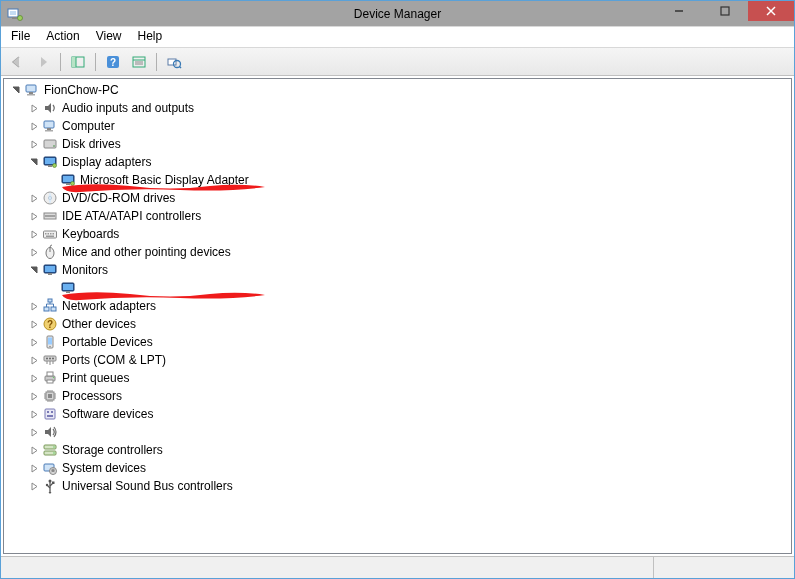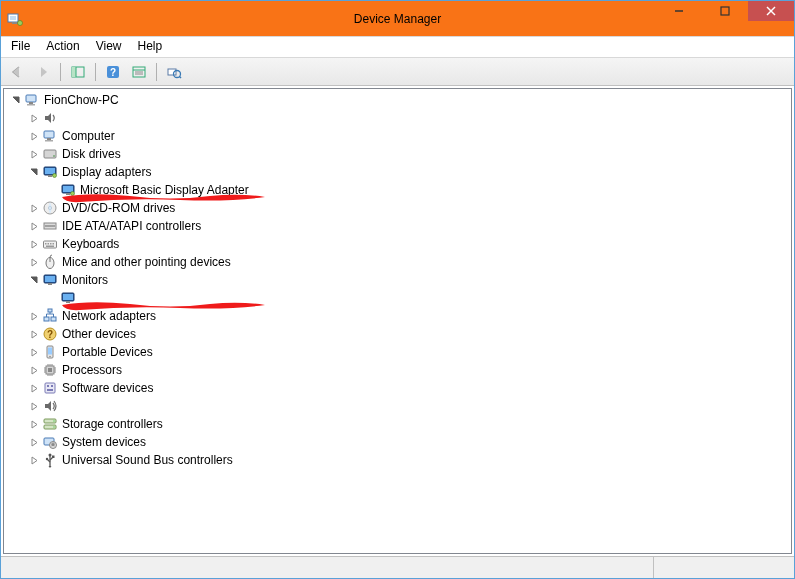--- a/index.html
+++ b/index.html
@@ -10,22 +10,22 @@
     color: #000;
     width: 795px;
     height: 579px;
     border: 1px solid #5aa1d8;
     display: flex;
     flex-direction: column;
   }
 
   
   .titlebar {
-    height: 36px;
-    background: #f97316;
+    height: 26px;
+    background: #a3a3a3;
     display: flex;
     align-items: center;
     padding: 0 0 0 6px;
     border-bottom: 1px solid #d8d8d8;
   }
   .titlebar .app-icon {
     width: 16px; height: 16px;
     margin-right: 4px;
     display: inline-flex;
     align-items: center; justify-content: center;
@@ -254,20 +254,21 @@
         <svg width="9" height="9">
           <path d="M2 1 L7 4.5 L2 8 Z" fill="none" stroke="#888" stroke-width="1"></path>
         </svg>
       </span>
     <span class="node-icon">
         <svg width="16" height="16" viewBox="0 0 16 16">
           <path d="M3 6 L6 6 L9 3 L9 13 L6 10 L3 10 Z" fill="#6a6a6a"></path>
           <path d="M11 5 Q13.5 8 11 11" fill="none" stroke="#6a6a6a" stroke-width="1.2"></path>
         </svg>
       </span>
+    <span class="node-label">Audio inputs and outputs</span>
   </div>
     <div class="tree-node indent-1">
     <span class="expander">
         <svg width="9" height="9">
           <path d="M2 1 L7 4.5 L2 8 Z" fill="none" stroke="#888" stroke-width="1"></path>
         </svg>
       </span>
     <span class="node-icon">
         <svg width="16" height="16" viewBox="0 0 16 16">
           <rect x="2" y="3" width="10" height="7" rx="1" fill="#cfe3f7" stroke="#4a7ab5"></rect>
@@ -456,20 +457,53 @@
         </svg>
       </span>
     <span class="node-icon">
         <svg width="16" height="16" viewBox="0 0 16 16">
           <rect x="5" y="2" width="6" height="12" rx="1" fill="#e8e8e8" stroke="#888"></rect>
           <rect x="6" y="3.5" width="4" height="7" fill="#9cf"></rect>
           <circle cx="8" cy="12.5" r="0.8" fill="#888"></circle>
         </svg>
       </span>
     <span class="node-label">Portable Devices</span>
+  </div>
+    <div class="tree-node indent-1">
+    <span class="expander">
+        <svg width="9" height="9">
+          <path d="M2 1 L7 4.5 L2 8 Z" fill="none" stroke="#888" stroke-width="1"></path>
+        </svg>
+      </span>
+    <span class="node-icon">
+        <svg width="16" height="16" viewBox="0 0 16 16">
+          <rect x="2" y="4" width="12" height="5" rx="1" fill="#d5d5d5" stroke="#888"></rect>
+          <circle cx="5" cy="6.5" r="1" fill="#666"></circle>
+          <circle cx="8" cy="6.5" r="1" fill="#666"></circle>
+          <circle cx="11" cy="6.5" r="1" fill="#666"></circle>
+          <path d="M5 9 L5 12 M8 9 L8 13 M11 9 L11 12" stroke="#888" stroke-width="1"></path>
+        </svg>
+      </span>
+    <span class="node-label">Ports (COM &amp; LPT)</span>
+  </div>
+    <div class="tree-node indent-1">
+    <span class="expander">
+        <svg width="9" height="9">
+          <path d="M2 1 L7 4.5 L2 8 Z" fill="none" stroke="#888" stroke-width="1"></path>
+        </svg>
+      </span>
+    <span class="node-icon">
+        <svg width="16" height="16" viewBox="0 0 16 16">
+          <rect x="3" y="6" width="10" height="5" rx="1" fill="#ccc" stroke="#888"></rect>
+          <rect x="5" y="2" width="6" height="4" fill="#fff" stroke="#888"></rect>
+          <rect x="5" y="10" width="6" height="3" fill="#fff" stroke="#888"></rect>
+          <circle cx="11.5" cy="7.5" r="0.7" fill="#6c6"></circle>
+        </svg>
+      </span>
+    <span class="node-label">Print queues</span>
   </div>
     <div class="tree-node indent-1">
     <span class="expander">
         <svg width="9" height="9">
           <path d="M2 1 L7 4.5 L2 8 Z" fill="none" stroke="#888" stroke-width="1"></path>
         </svg>
       </span>
     <span class="node-icon">
         <svg width="16" height="16" viewBox="0 0 16 16">
           <rect x="4" y="4" width="8" height="8" fill="#d5d5d5" stroke="#888"></rect>

